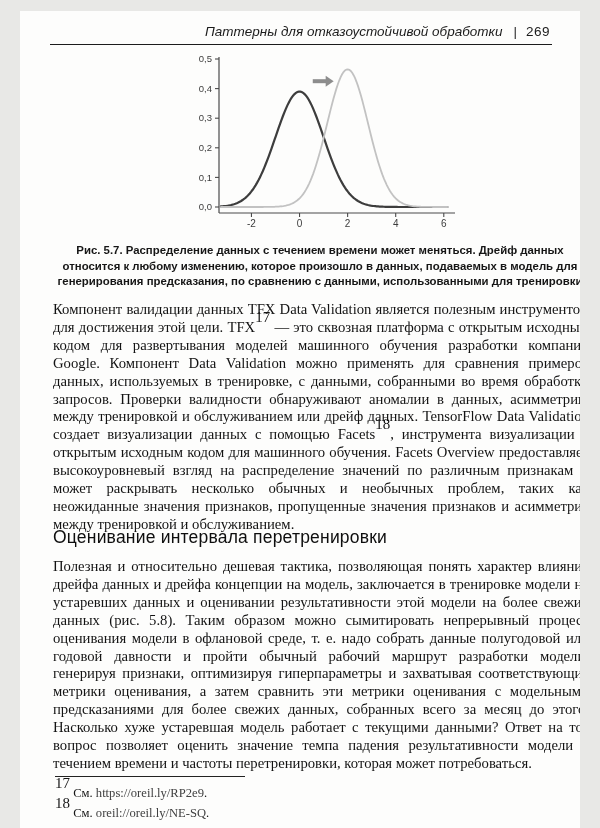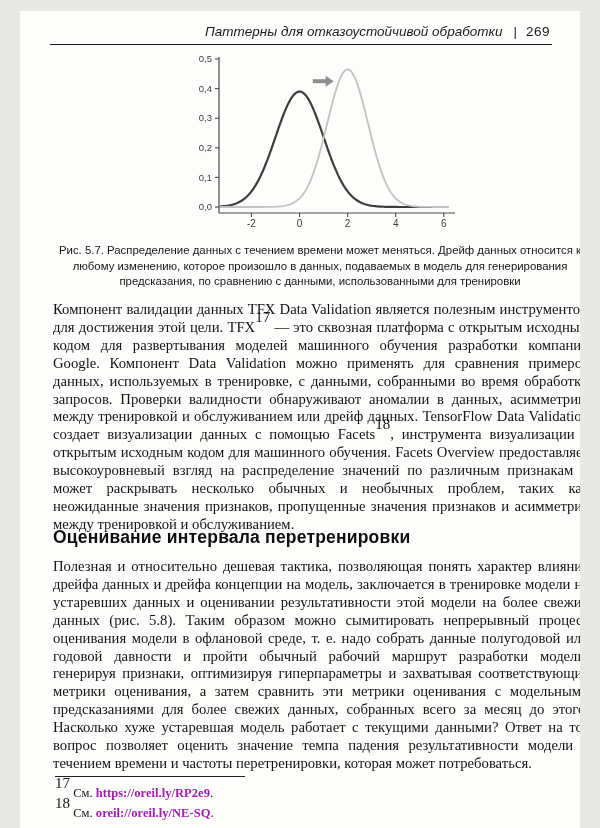--- a/index.html
+++ b/index.html
@@ -32,21 +32,21 @@
   
   .figure-wrap{
     position:absolute;top:40px;left:0;width:600px;
     text-align:center;
   }
   .chart-svg{display:inline-block;}
   .fig-caption{
     margin:6px auto 0 auto;
     max-width:528px;
     font-family:"Liberation Sans", sans-serif;
-    font-weight:normal;
+    font-weight:bold;
     font-size:11.4px;
     line-height:15.6px;
     color:#161616;
     text-align:center;
   }
   
   .body-text{
     position:absolute;left:33px;width:536px;
   }
   .para{
@@ -63,40 +63,40 @@
     top:-4px;
     letter-spacing:0;
   }
   #para1-block{top:290px;}
   .section-heading{
     position:absolute;
     left:33px;top:516px;
     margin:0;
     font-family:"Liberation Sans", sans-serif;
     font-size:17.5px;
-    font-weight:bold;
+    font-weight:normal;
     color:#0e0e0e;
     letter-spacing:.2px;
   }
   #para2-block{top:547px;}
   
   .footnotes{
     position:absolute;left:35px;top:765px;width:536px;
   }
   .fn-rule{
     border:0;border-top:1.3px solid #222;
     margin:0 0 8px 0;width:190px;
   }
   .fn-line{
     margin:0 0 4px 0;
     font-size:12.6px;
     line-height:16px;
     color:#161616;
   }
-  .fn-url{font-weight:bold;color:#a21caf;text-decoration:none;}
+  .fn-url{font-weight:normal;color:#404040;text-decoration:none;}
 </style>
 </head>
 <body>
 
 <div class="page">
 
   <div class="running-head">
     <span class="rh-title">Паттерны для отказоустойчивой обработки</span><span class="rh-sep">|</span><span class="rh-page">269</span>
   </div>
   <hr class="head-rule">

